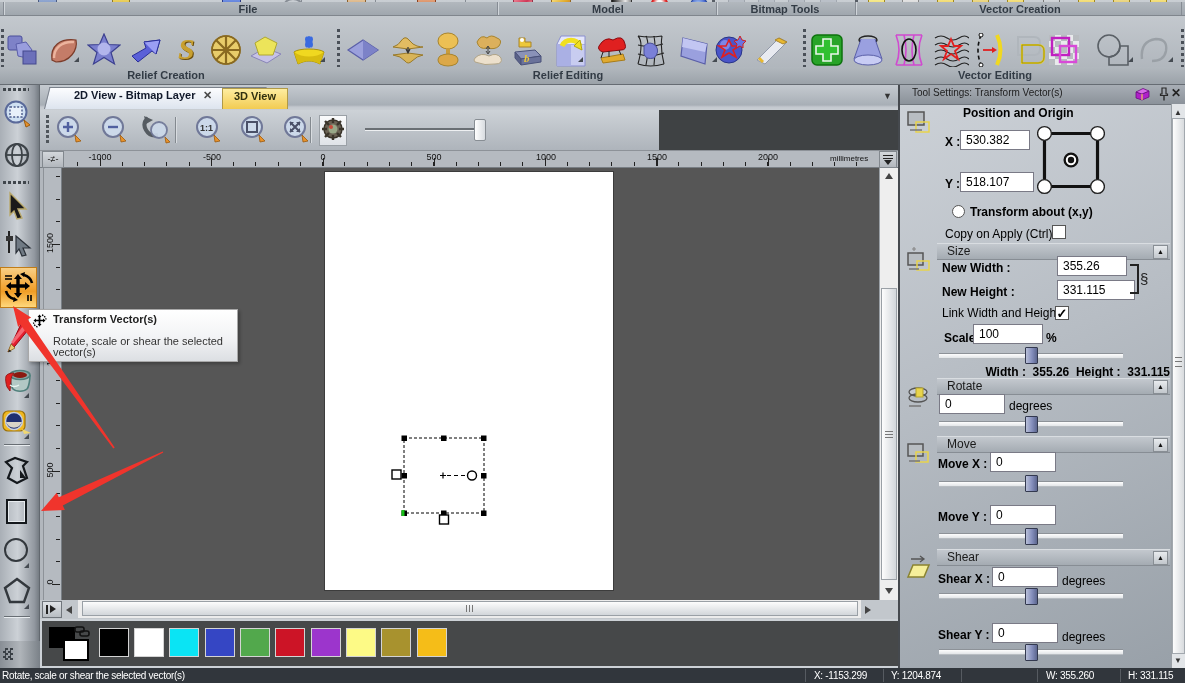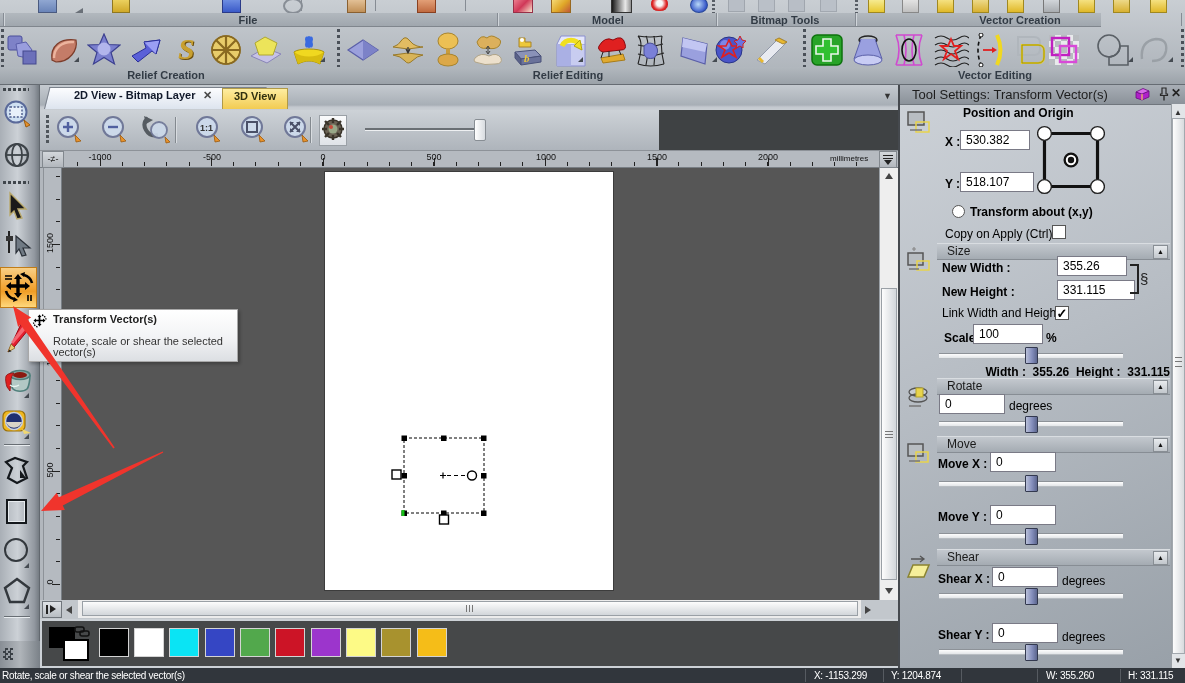--- a/index.html
+++ b/index.html
@@ -48,21 +48,21 @@
     <div class="ab" style="left:902px;top:-3px;width:15px;height:14px;background:linear-gradient(180deg,#e8e8e8,#c0c0c0);border:1px solid #888;"></div>
     <div class="ab" style="left:937px;top:-3px;width:15px;height:14px;background:linear-gradient(180deg,#f8e890,#e0b828);border:1px solid #a08820;"></div>
     <div class="ab" style="left:972px;top:-3px;width:15px;height:14px;background:linear-gradient(180deg,#f0e098,#d8b030);border:1px solid #a08820;"></div>
     <div class="ab" style="left:1007px;top:-3px;width:15px;height:14px;background:linear-gradient(180deg,#f8e890,#e0b828);border:1px solid #a08820;"></div>
     <div class="ab" style="left:1043px;top:-3px;width:15px;height:14px;background:linear-gradient(180deg,#d8dce0,#a8acb0);border:1px solid #777;"></div>
     <div class="ab" style="left:1078px;top:-3px;width:15px;height:14px;background:linear-gradient(180deg,#f8e890,#e0b828);border:1px solid #a08820;"></div>
     <div class="ab" style="left:1113px;top:-3px;width:15px;height:14px;background:linear-gradient(180deg,#f0e098,#d8b030);border:1px solid #a08820;"></div>
     <div class="ab" style="left:1150px;top:-3px;width:15px;height:14px;background:linear-gradient(180deg,#f8e890,#e0b828);border:1px solid #a08820;"></div>
   </div>
 
-  <div class="ab" style="left:0;top:13px;width:1101px;height:14px;background:linear-gradient(180deg,#b2b8be,#a0a7ae);border-bottom:1px solid #80868d;box-sizing:border-box;">
+  <div class="ab" style="left:0;top:2px;width:1185px;height:14px;background:linear-gradient(180deg,#b2b8be,#a0a7ae);border-bottom:1px solid #80868d;box-sizing:border-box;">
     <div class="ab" style="left:3px;top:0;width:1px;height:13px;background:#868c94;box-shadow:1px 0 0 #d0d5da;"></div>
     <div class="ab" style="left:497px;top:0;width:1px;height:13px;background:#868c94;box-shadow:1px 0 0 #d0d5da;"></div>
     <div class="ab" style="left:716px;top:0;width:1px;height:13px;background:#868c94;box-shadow:1px 0 0 #d0d5da;"></div>
     <div class="ab" style="left:855px;top:0;width:1px;height:13px;background:#868c94;box-shadow:1px 0 0 #d0d5da;"></div>
     <div class="ab" style="left:1181px;top:0;width:1px;height:13px;background:#868c94;"></div>
     <div class="lbl ab" style="left:160px;top:1px;width:176px;">File</div>
     <div class="lbl ab" style="left:520px;top:1px;width:176px;">Model</div>
     <div class="lbl ab" style="left:697px;top:1px;width:176px;">Bitmap Tools</div>
     <div class="lbl ab" style="left:932px;top:1px;width:176px;">Vector Creation</div>
   </div>
@@ -488,21 +488,21 @@
   <div class="swatch" style="left:233px;background:#cc1426;"></div>
   <div class="swatch" style="left:269px;background:#9c35cc;"></div>
   <div class="swatch" style="left:304px;background:#fdfa86;"></div>
   <div class="swatch" style="left:339px;background:#a8922e;"></div>
   <div class="swatch" style="left:375px;background:#f5bd18;"></div>
 </div>
 
 <div class="ab" style="left:898px;top:85px;width:287px;height:583px;background:linear-gradient(155deg,#cdd2d8 0%,#b7bdc4 45%,#98a0a8 100%);border-left:2px solid #45494e;box-sizing:border-box;" id="panel">
 
   <div class="ab" style="left:0;top:0;width:285px;height:19px;background:linear-gradient(180deg,#a8aeb5,#8b929a);border-bottom:1px solid #70767d;">
-    <div class="ab" style="left:12px;top:2px;font-size:13px;color:#1d1d1d;">Tool Settings: Transform Vector(s)</div>
+    <div class="ab" style="left:12px;top:2px;font-size:10px;color:#1d1d1d;">Tool Settings: Transform Vector(s)</div>
     <svg class="ab" id="bookicon" style="left:234px;top:2px;" width="17" height="15" viewBox="0 0 17 15">
       <path d="M2 11 L8 13 L15 10 L15 4 L8 7 L2 5 Z" fill="#b020c8" stroke="#6a0a80" stroke-width="0.8"></path>
       <path d="M2 5 L8 7 L15 4 L9 1.5 Z" fill="#d86ae8" stroke="#6a0a80" stroke-width="0.8"></path>
       <path d="M8 7 v6" stroke="#f0c860" stroke-width="1.2"></path>
     </svg>
     <svg class="ab" style="left:258px;top:2px;" width="12" height="14" viewBox="0 0 12 14">
       <path d="M4 1 h4 v6 h1.5 v1.5 h-7 v-1.5 h1.5 z" fill="none" stroke="#2a2a2a" stroke-width="1.2"></path>
       <path d="M6 8.5 v5" stroke="#2a2a2a" stroke-width="1.4"></path>
     </svg>
     <div class="ab" style="left:271px;top:1px;font-size:12px;color:#222;font-weight:bold;">✕</div>

